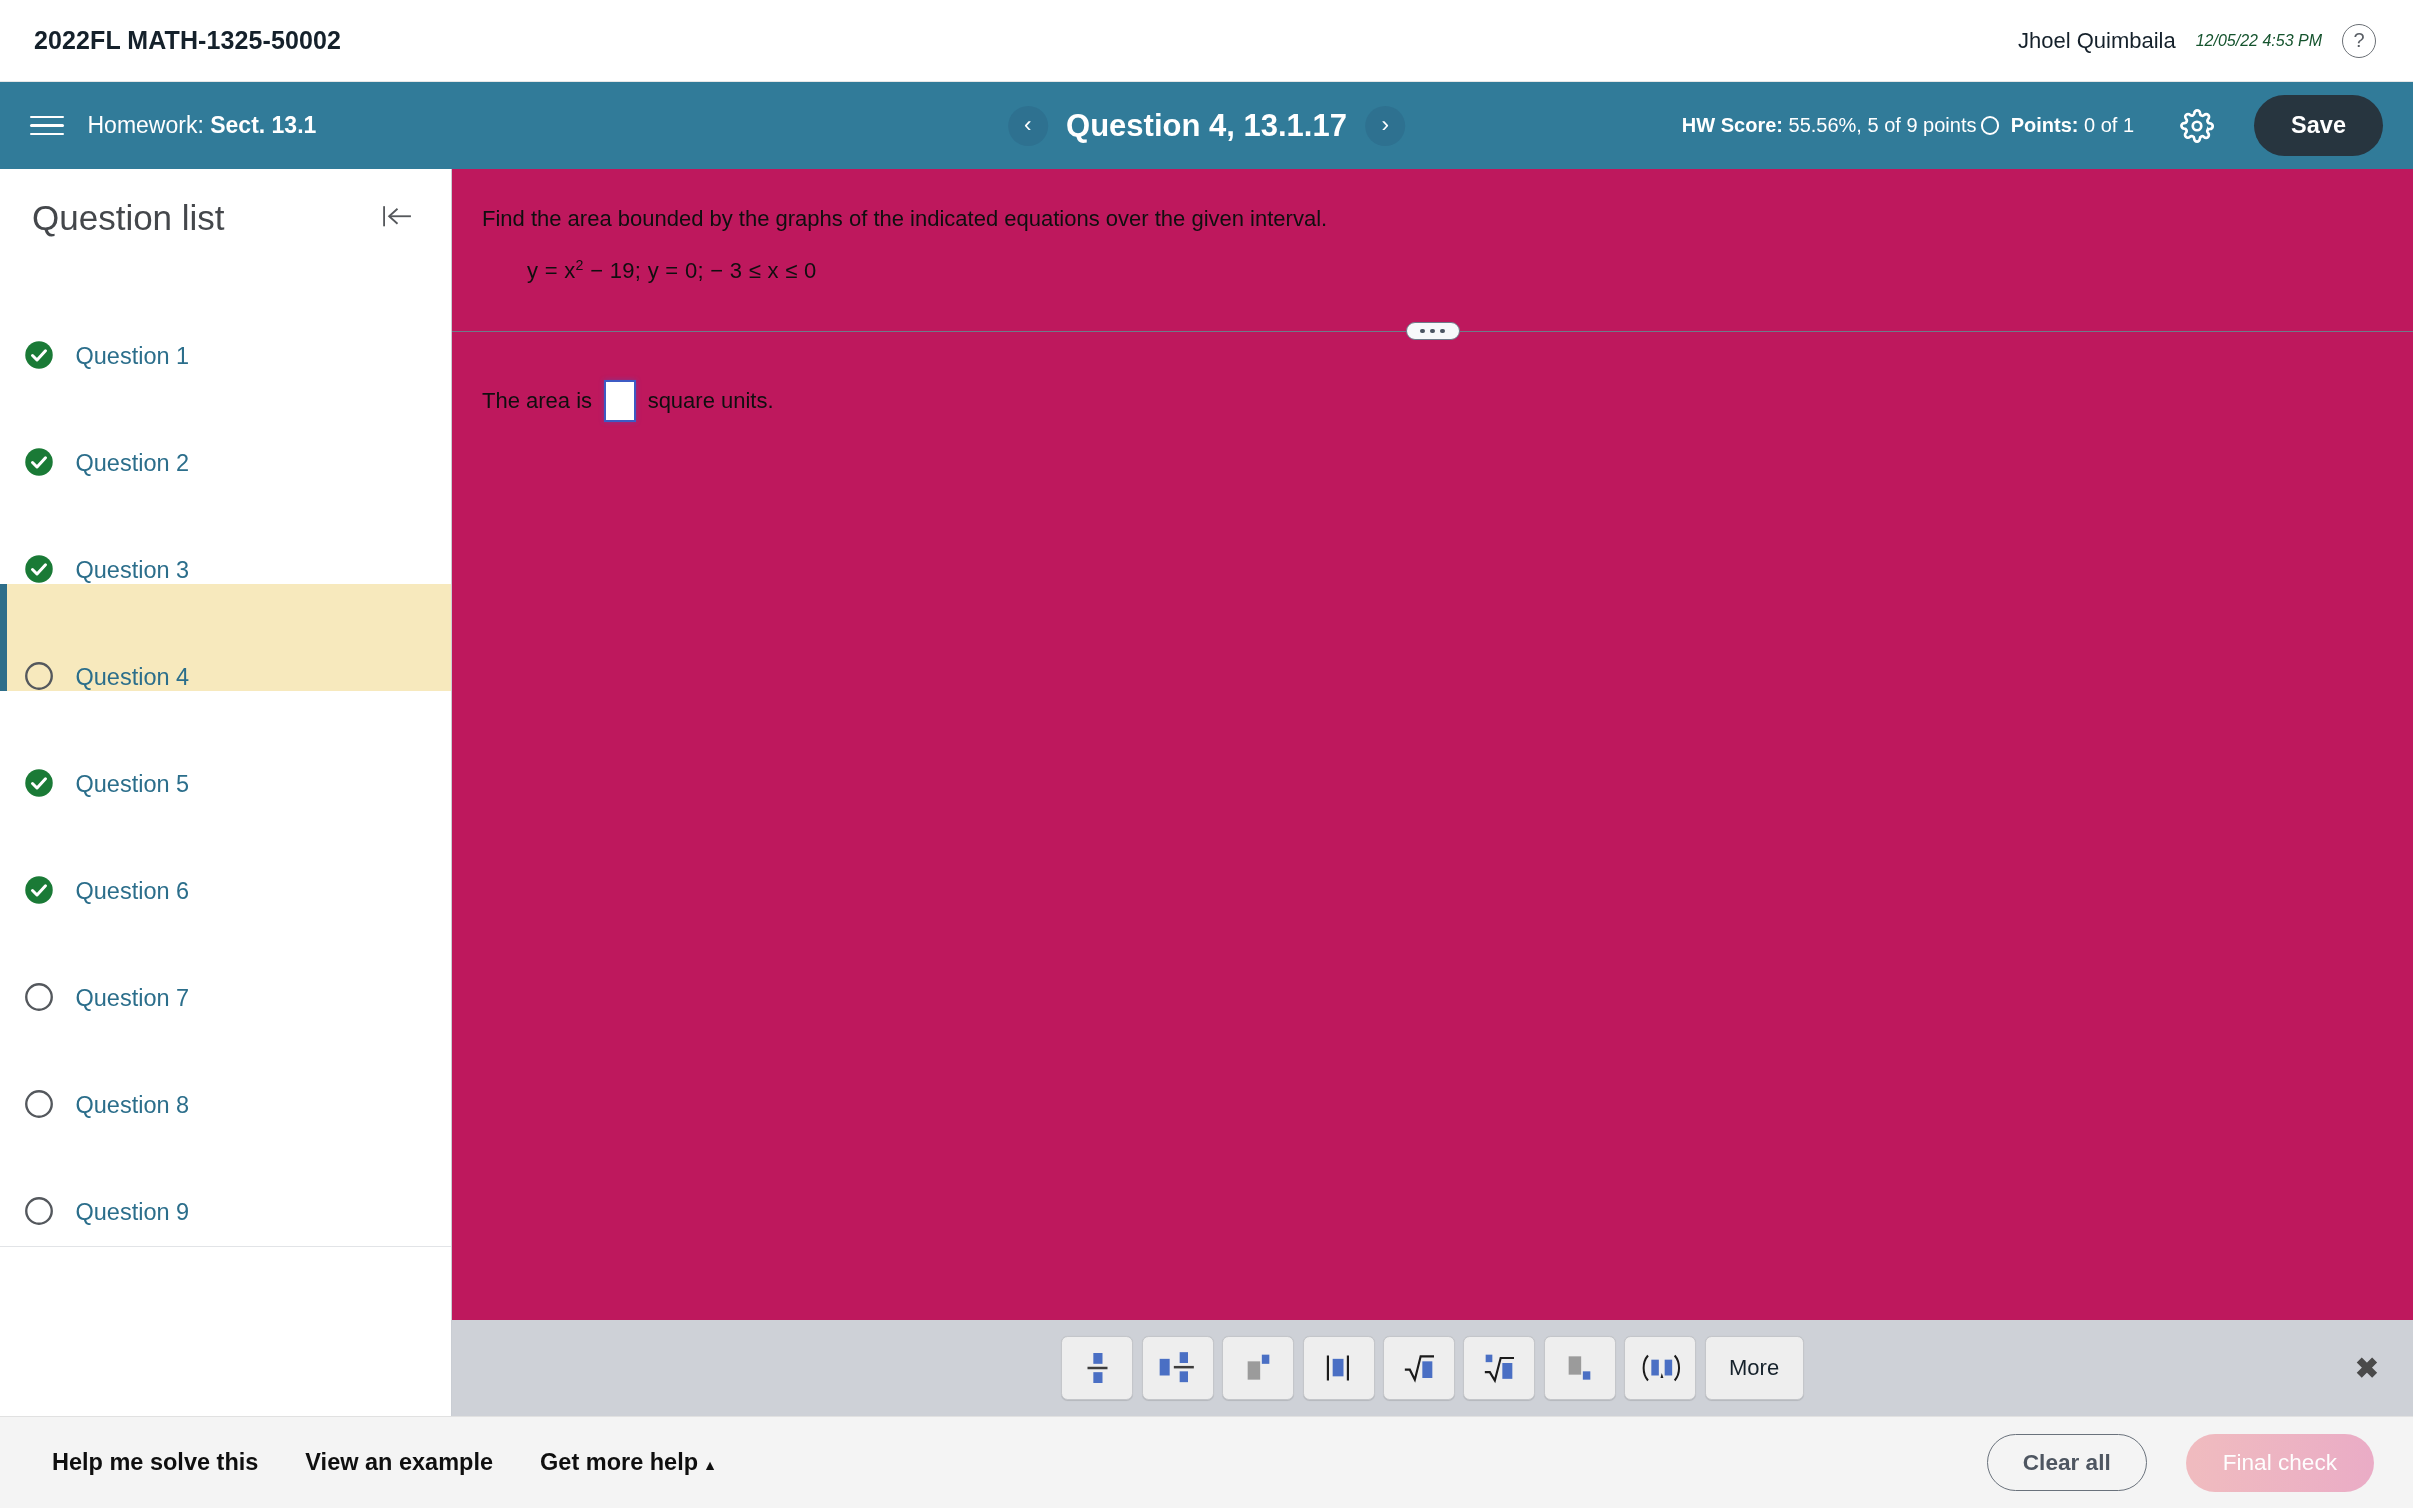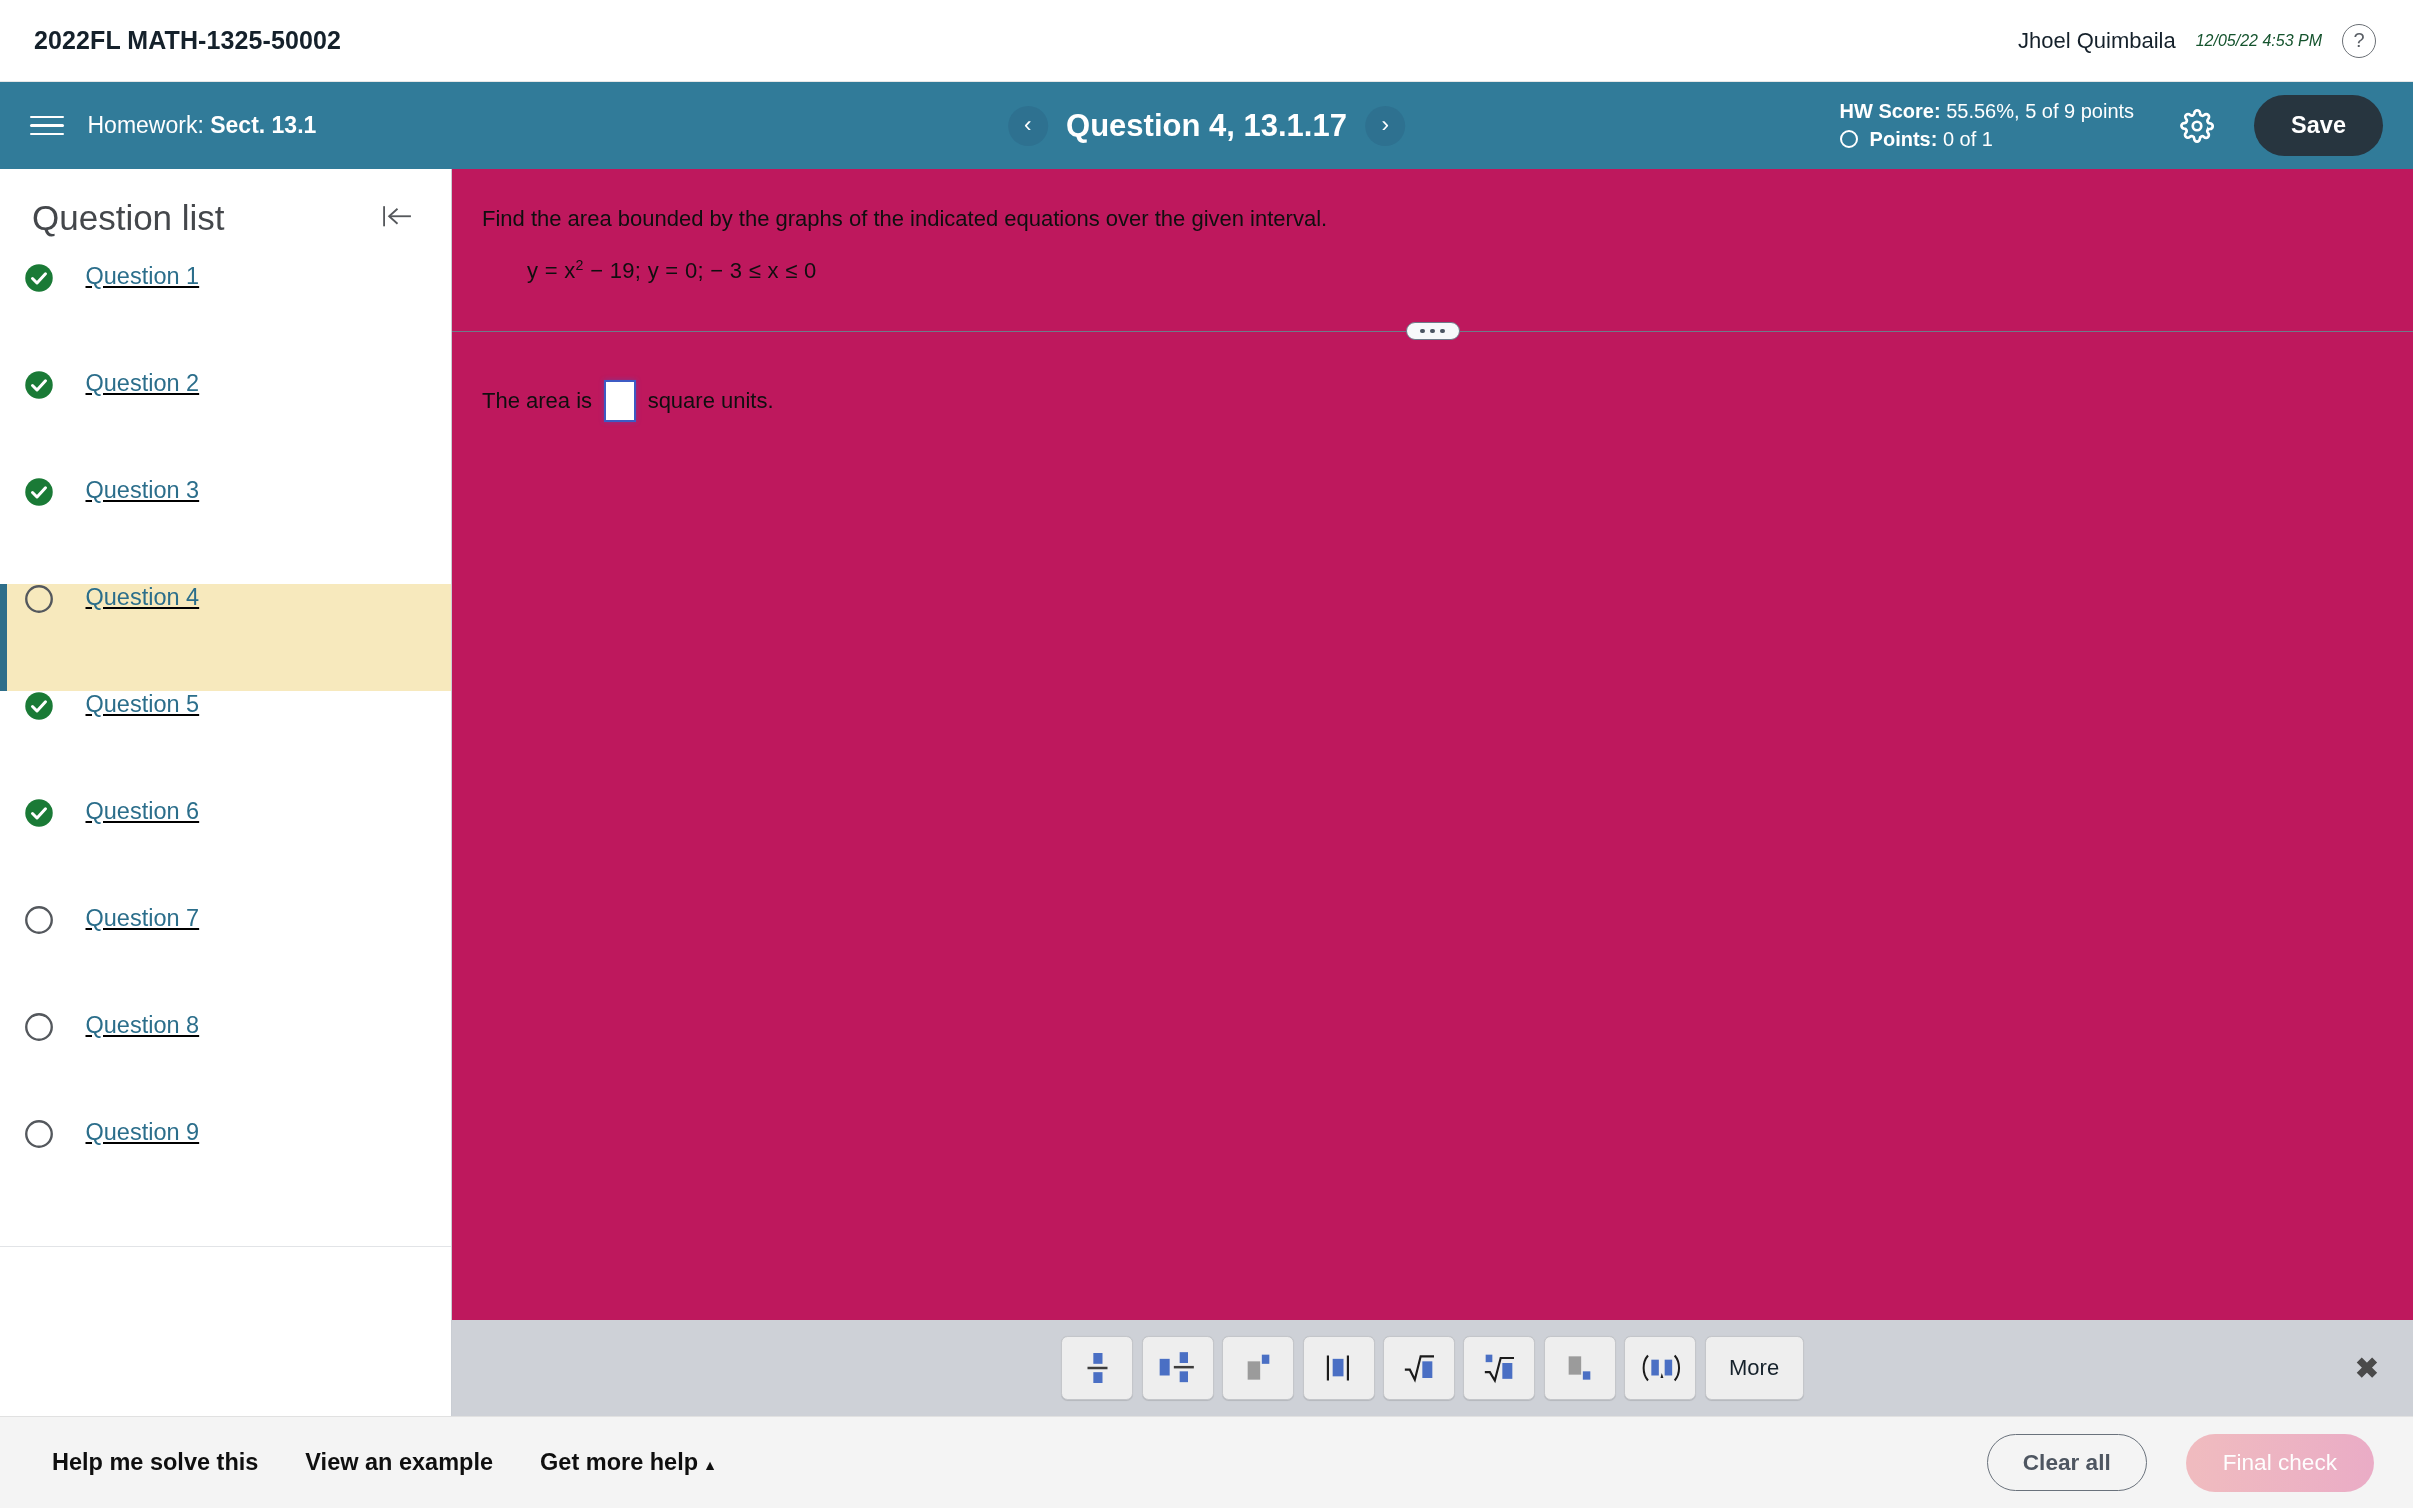--- a/index.html
+++ b/index.html
@@ -56,21 +56,21 @@
   .qnav-arrow {
     width: 40px; height: 40px; border-radius: 50%;
     background: #2e7190;
     display: flex; align-items: center; justify-content: center;
     color: #ffffff; font-size: 22.6px; cursor: pointer; line-height: 1;
     border: none;
   }
   .qnav-label { font-size: 31px; font-weight: bold; color: #fff; white-space: nowrap; }
 
   .score-block {
-    margin-left: auto; display: flex; flex-direction: column;
+    margin-left: auto; display: flex; 
     justify-content: flex-start; gap: 4.2px; margin-right: 44px;
   }
   .hw-score { font-size: 20px; color: #ffffff; white-space: nowrap; }
   .hw-score b { font-weight: bold; }
   .points-row { display: flex; align-items: center; gap: 11.7px; }
   .points-circle { width: 18.4px; height: 18.4px; border-radius: 50%; border: 2.1px solid #ffffff; }
   .points-text { font-size: 20px; color: #ffffff; white-space: nowrap; }
   .points-text b { font-weight: bold; }
 
   .gear-btn { width: 37px; height: 37px; cursor: pointer; margin-right: 39px; display:flex; align-items:center; justify-content:center;}
@@ -95,25 +95,24 @@
   }
   .sidebar-head {
     display: flex; align-items: center;
     padding: 28.5px 35px 25px 32px;
   }
   .sidebar-title { font-size: 35px; color: #44474b; font-weight: normal; }
   .collapse-icon { margin-left: auto; cursor: pointer; }
 
   .qlist { display: flex; flex-direction: column; }
   .qitem {
-    height: 107px; display: flex; align-items: flex-start;
-    padding-left: 23.5px; gap: 32px;
+    height: 107px; display: flex; align-items: flex-end;
+    padding-left: 23.5px; gap: 22px;
     cursor: pointer; position: relative;
     background: #ffffff;
-    text-decoration: underline;
   }
   .qitem.active { background: #f7e9bd; }
   .qitem.active:before {
     content:""; position:absolute; left:0; top:0; bottom:0;
     width: 6.7px; background: #2e6e8a;
   }
   .status-ico { width: 30px; height: 30px; flex: 0 0 30px; display:flex;align-items:center;justify-content:center;}
   .qitem-label { font-size: 23.5px; color: #2b6e8b; }
   .sidebar-footer-rule {
     border-top: 0.8px solid #e2e4e7; margin-top: 20px;

